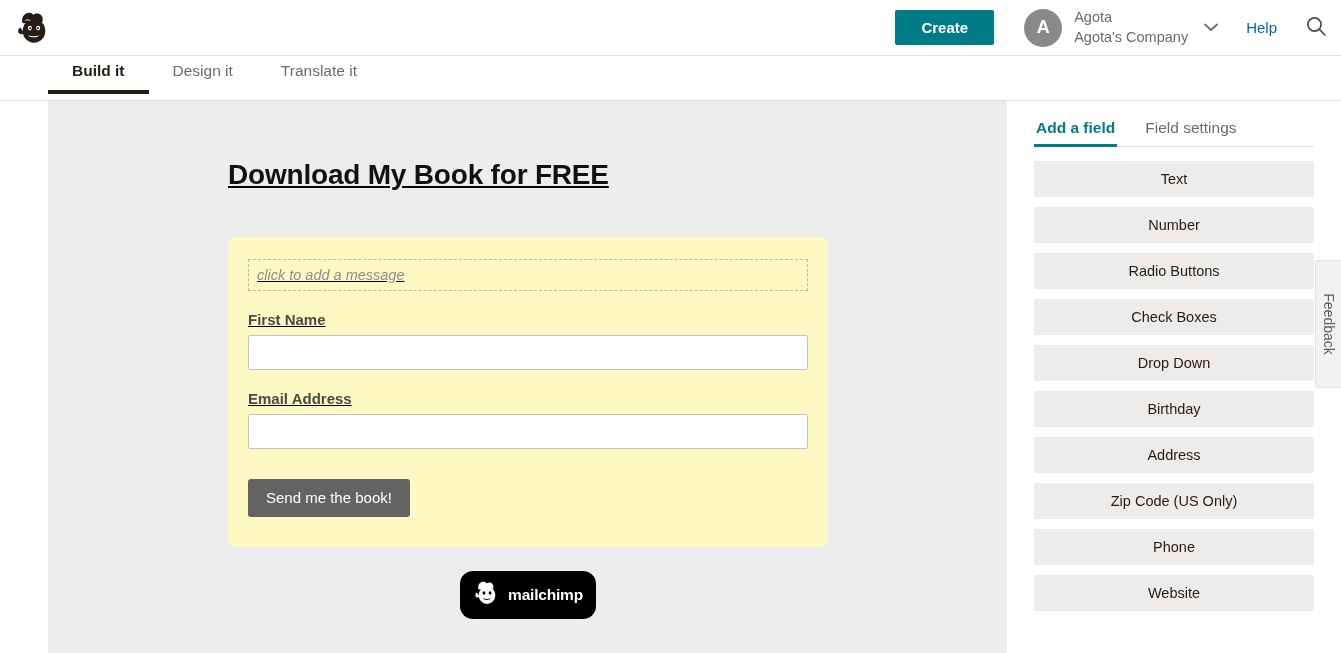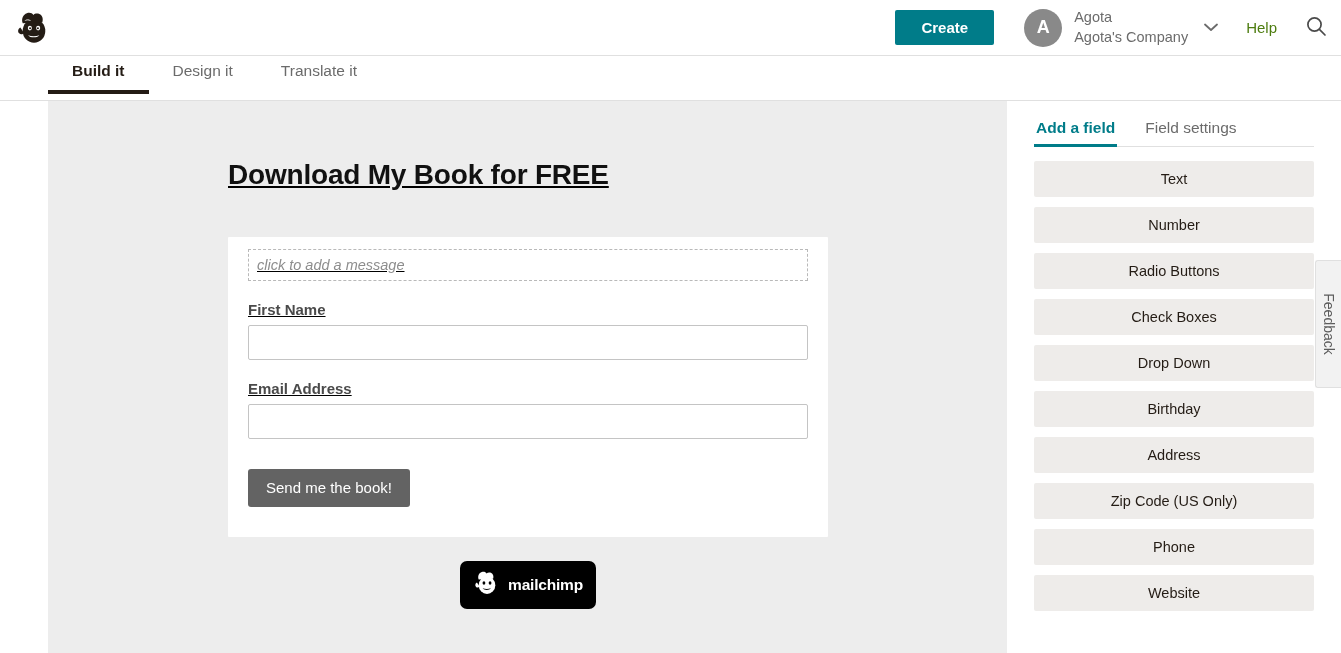--- a/index.html
+++ b/index.html
@@ -94,21 +94,21 @@
   }
   .chevron {
     margin-left: 16px;
     color: #6b6b6b;
     font-size: 13px;
     line-height: 1;
   }
   .help-link {
     margin-left: 28px;
     font-size: 15px;
-    color: #4d7c0f;
+    color: #0369a1;
     cursor: pointer;
     text-align: center;
   }
   .search-icon-btn {
     margin-left: 28px;
     cursor: pointer;
     display: flex;
     align-items: center;
   }
 
@@ -163,23 +163,23 @@
     margin-left: 180px;
   }
   .form-title {
     font-size: 28px;
     font-weight: bold;
     color: #111111;
     letter-spacing: -0.2px;
     margin-bottom: 46px;
   }
   .form-card {
-    background: #ffffff;
-    border-radius: 1px;
-    padding: 12px 20px 30px 20px;
+    background: #fef9c3;
+    border-radius: 7px;
+    padding: 22px 20px 30px 20px;
     width: 600px;
   }
   .msg-placeholder {
     border: 1px dashed #b9b9b9;
     color: #8d8d8d;
     font-style: italic;
     font-size: 14.5px;
     padding: 7px 8px;
     cursor: pointer;
   }
@@ -212,21 +212,21 @@
     padding: 0 18px;
     height: 38px;
     line-height: 38px;
     cursor: pointer;
   }
   .mc-badge {
     margin: 24px auto 0 auto;
     width: 136px;
     height: 48px;
     background: #000000;
-    border-radius: 7px;
+    border-radius: 13px;
     display: flex;
     align-items: center;
     justify-content: center;
     gap: 7px;
   }
   .mc-badge .wordmark {
     color: #ffffff;
     font-size: 15.5px;
     font-weight: bold;
     letter-spacing: -0.2px;

